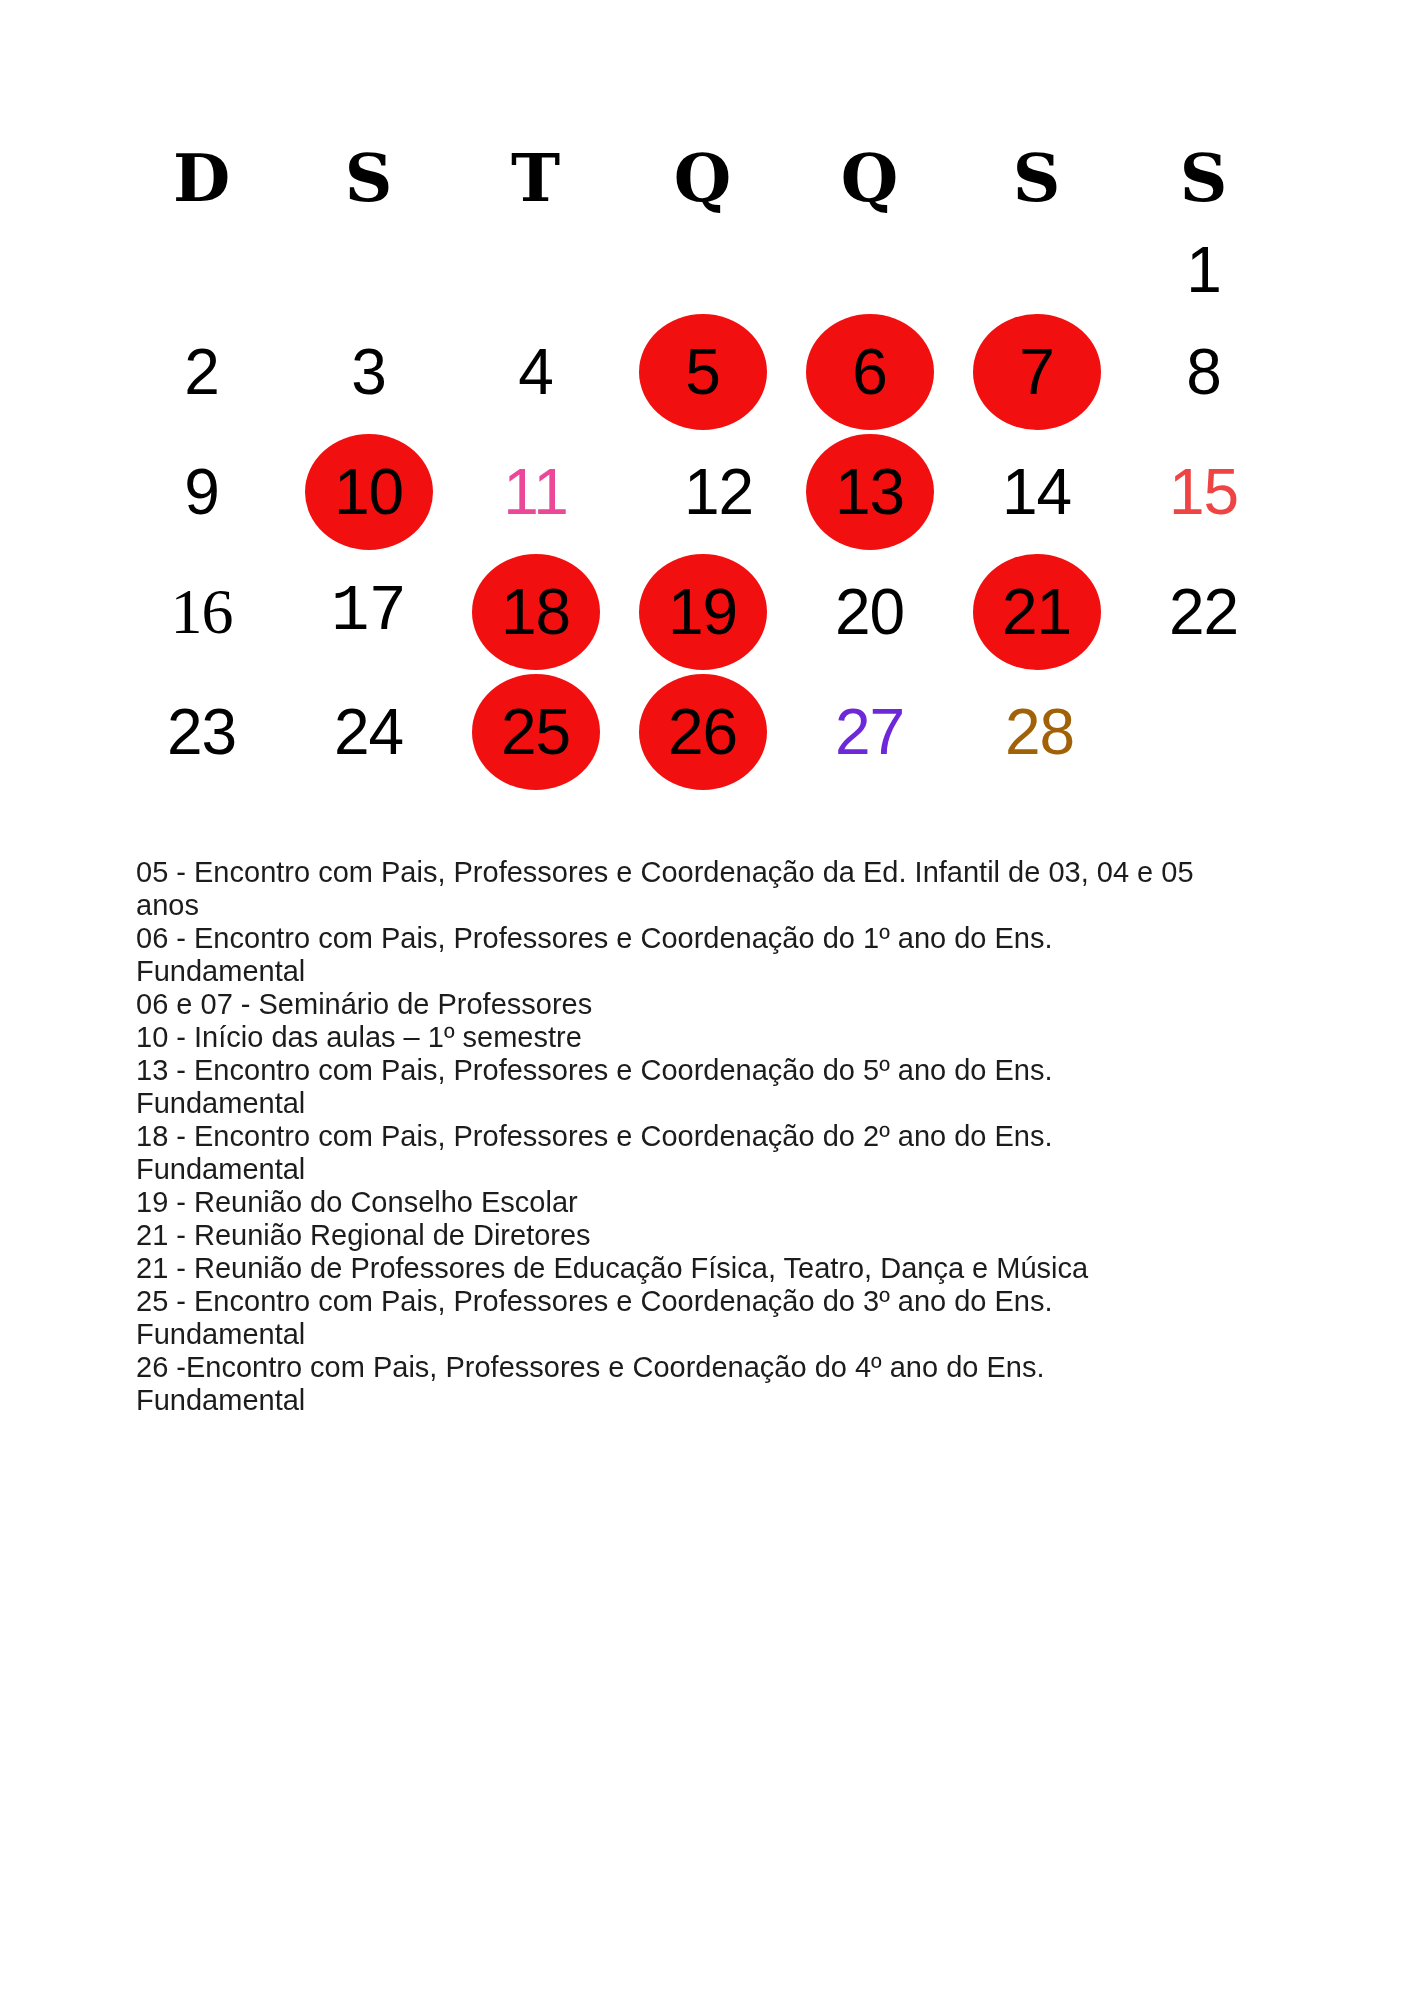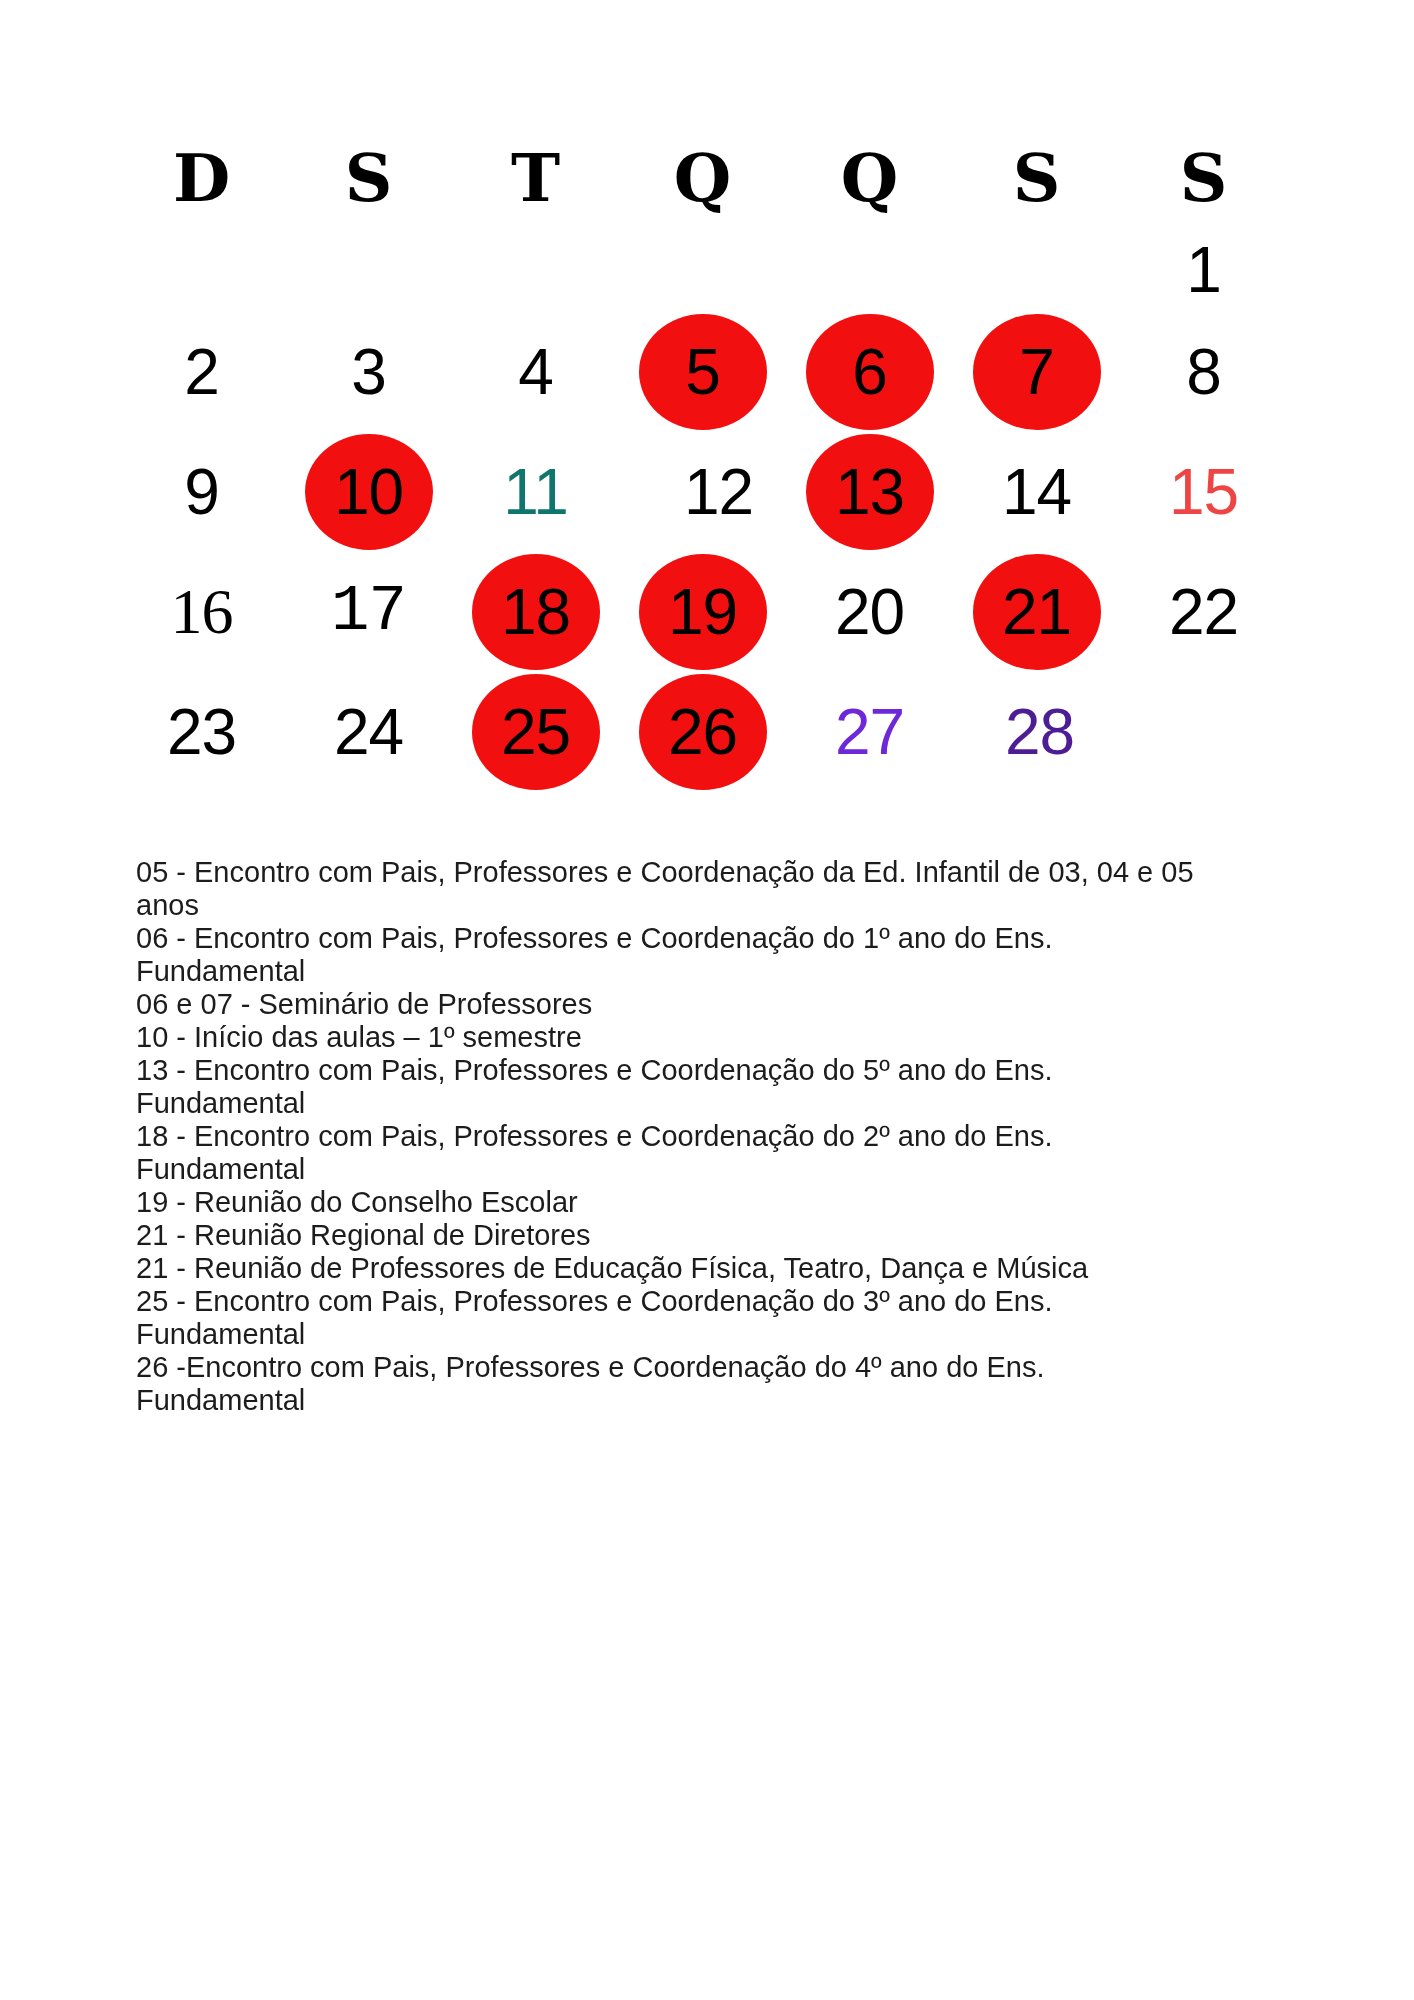--- a/index.html
+++ b/index.html
@@ -113,21 +113,21 @@
         <span class="num" style="color: rgb(0, 0, 0);">8</span>
       </div>
       <div class="cell day">
         <span class="num" style="color: rgb(0, 0, 0);">9</span>
       </div>
       <div class="cell day">
         <span class="hl" style="background: rgb(242, 15, 15);"></span>
         <span class="num" style="color: rgb(0, 0, 0);">10</span>
       </div>
       <div class="cell day">
-        <span class="num" style="color: #0f766e;">11</span>
+        <span class="num" style="color: #ec4899;">11</span>
       </div>
       <div class="cell day">
         <span class="num" style="color: rgb(0, 0, 0); margin-left: 32px;">12</span>
       </div>
       <div class="cell day">
         <span class="hl" style="background: rgb(242, 15, 15);"></span>
         <span class="num" style="color: rgb(0, 0, 0);">13</span>
       </div>
       <div class="cell day">
         <span class="num" style="color: rgb(0, 0, 0);">14</span>
@@ -170,21 +170,21 @@
         <span class="num" style="color: rgb(0, 0, 0); text-align: center;">25</span>
       </div>
       <div class="cell day">
         <span class="hl" style="background: rgb(242, 15, 15);"></span>
         <span class="num" style="color: rgb(0, 0, 0);">26</span>
       </div>
       <div class="cell day">
         <span class="num" style="color: #6d28d9; text-align: center;">27</span>
       </div>
       <div class="cell day">
-        <span class="num" style="color: #4c1d95; margin-left: 6px;">28</span>
+        <span class="num" style="color: #a16207; margin-left: 6px;">28</span>
       </div>
       <div class="cell day"></div>
     </div>
   <div class="events">
       <div class="event">
         <div class="line">05 - Encontro com Pais, Professores e Coordenação da Ed. Infantil de 03, 04 e 05</div>
         <div class="line">anos</div>
       </div>
       <div class="event">
         <div class="line">06 - Encontro com Pais, Professores e Coordenação do 1º ano do Ens.</div>

